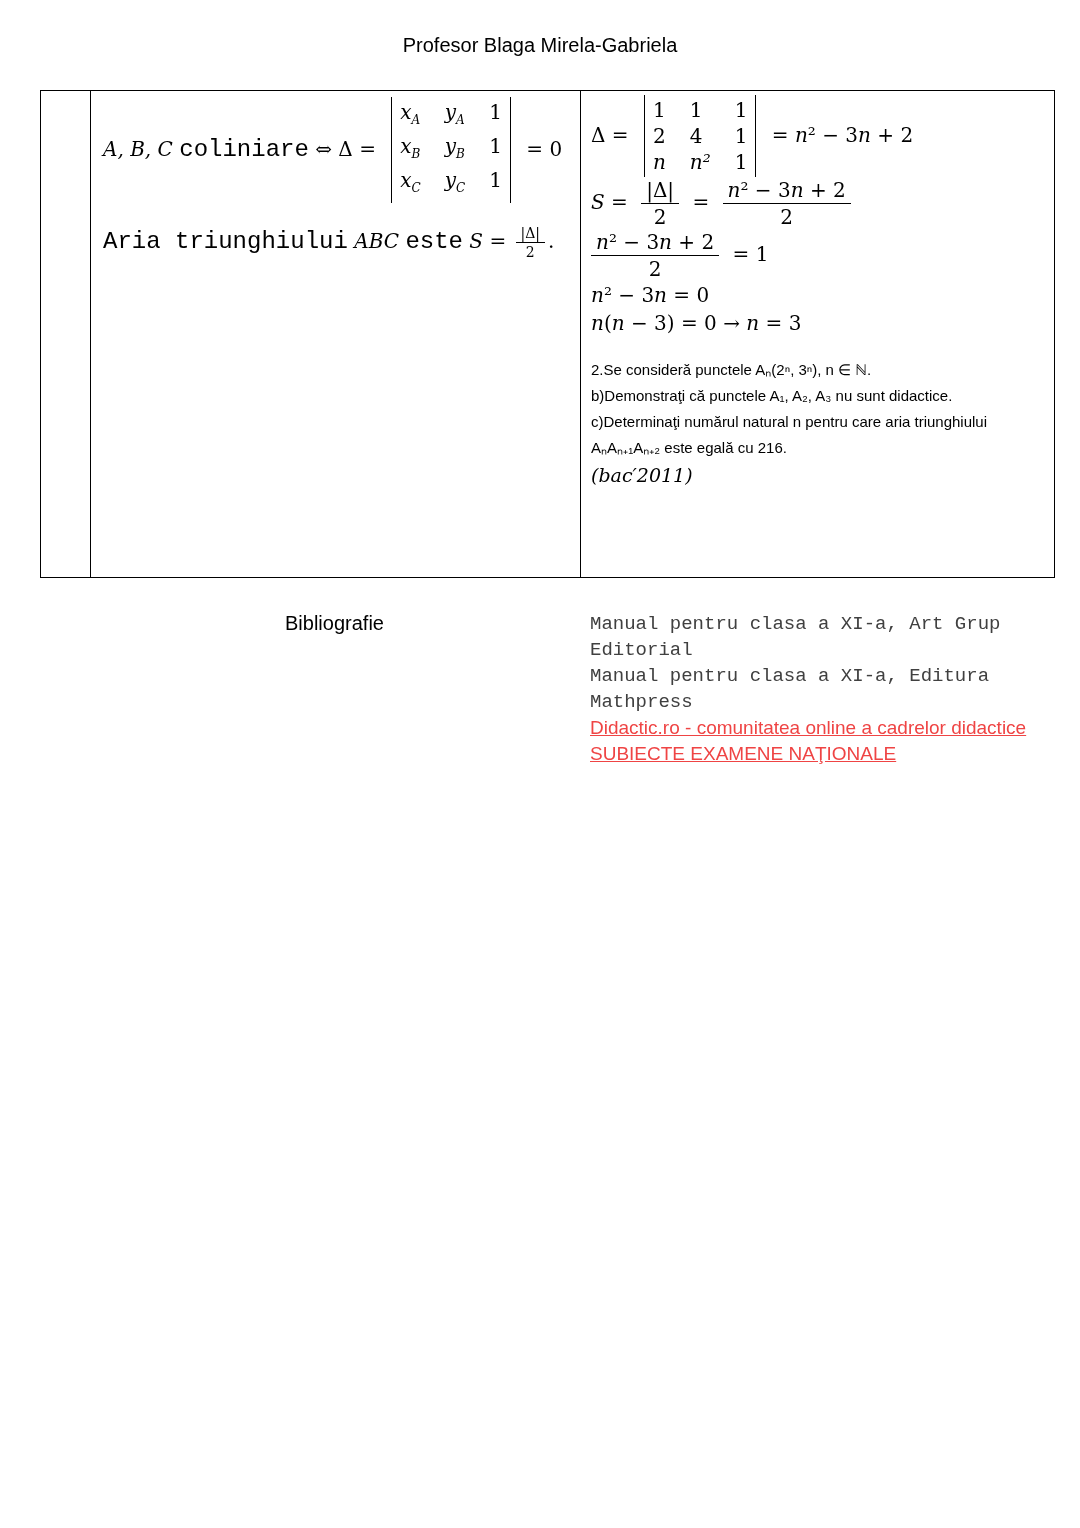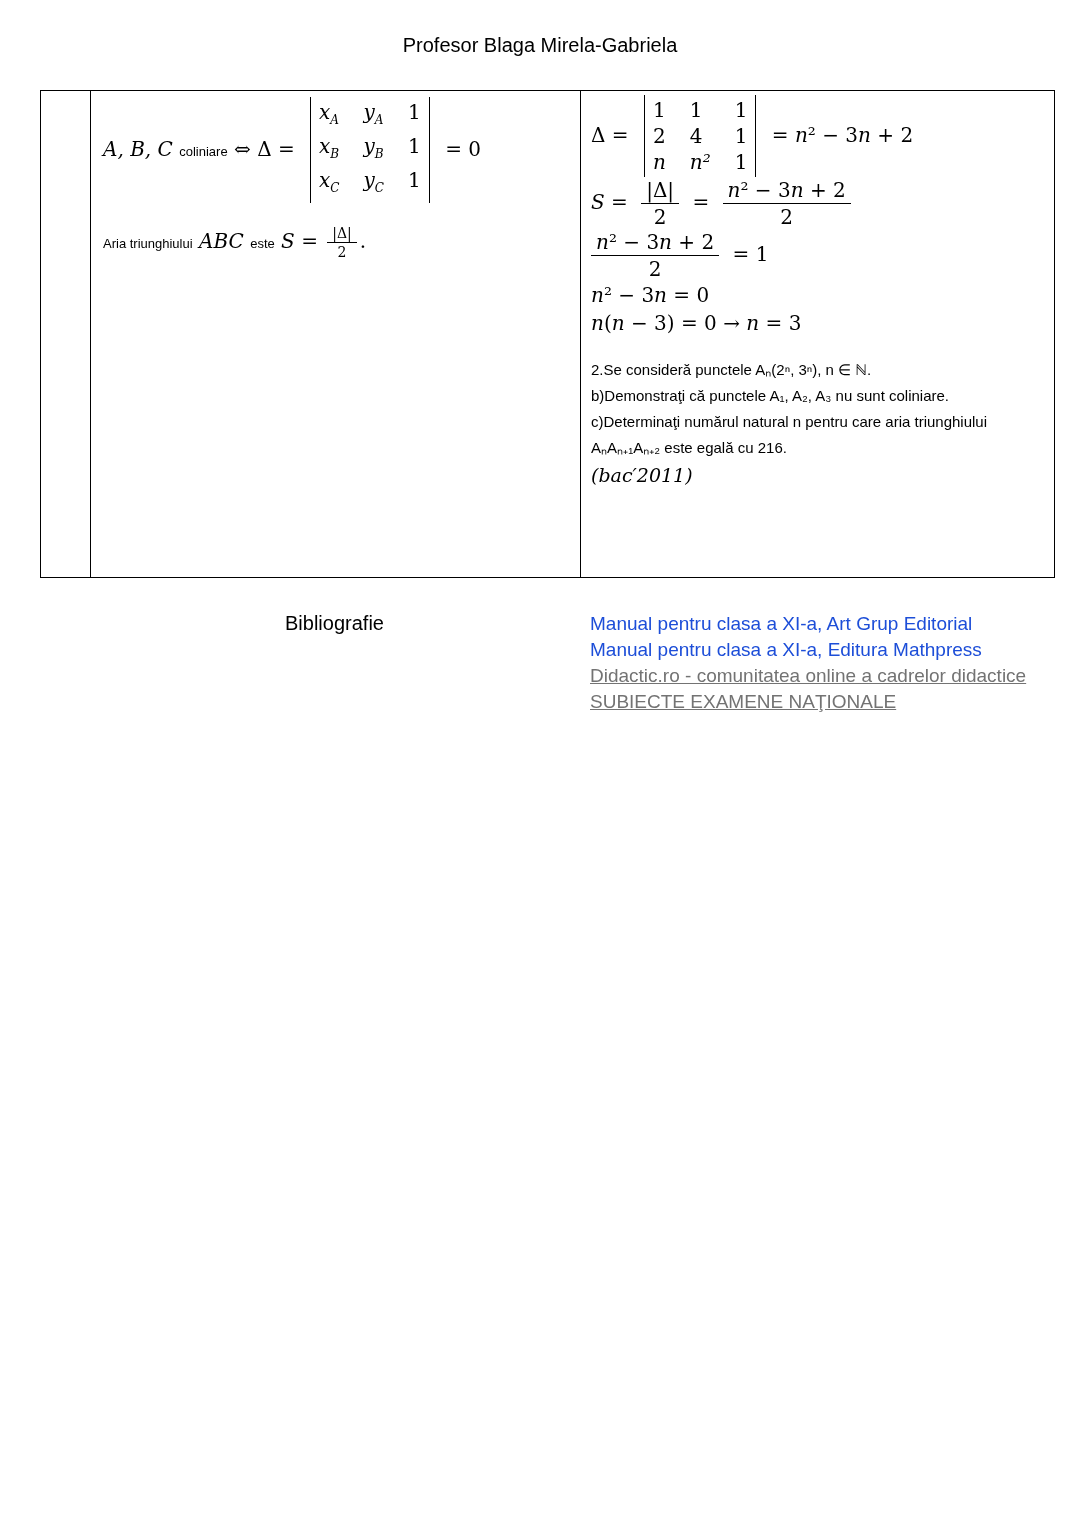--- a/index.html
+++ b/index.html
@@ -19,21 +19,21 @@
   }
   .cell { overflow:hidden; }
   .cell.narrow { width:50px; border-right:1px solid #000; }
   .cell.left  { width:490px; border-right:1px solid #000; padding:6px 10px 6px 12px; }
   .cell.right { flex:1; padding:4px 8px 4px 10px; }
 
   
   .mline { font-family:"DejaVu Serif", serif; font-size:20px; line-height:27px; color:#000; }
   .m  { font-family:"DejaVu Serif", serif; }
   .it { font-style:italic; }
-  .sans { font-family:Liberation Sans, sans-serif; font-size:13px;margin-top:20px; }
+  .sans { font-family:Liberation Mono, monospace; font-size:24px;margin-top:20px; }
 
   .det { display:inline-block; vertical-align:middle; margin:0 9px; }
   .dgrid {
     display:inline-grid; grid-template-columns:auto auto auto;
     column-gap:24px; justify-items:start;
     border-left:1.5px solid #000; border-right:1.5px solid #000;
     padding:2px 8px;
     text-align:center;
   }
   .dgrid .mc { line-height:26px; }
@@ -53,22 +53,22 @@
   .eqrow.plain { line-height:27px; }
 
   
   .problems { margin-top:20px; }
   .problems p { font-size:15px; line-height:26px; color:#000; }
   .problems p.bacref { font-family:"DejaVu Serif", serif; font-style:italic; font-size:19px; margin-top:1px; }
 
   
   .biblio-title { position:absolute; left:285px; top:612px; font-size:20px; }
   .biblio-list  { position:absolute; left:590px; top:611px; font-size:19px; line-height:26px; }
-  .biblio-list .bitem { color:#1d4ed8; }
-  .biblio-list a.blink { display:block; color:#737373; text-decoration:underline; cursor:pointer; }
+  .biblio-list .bitem { color:#404040;font-family:Liberation Mono, monospace; }
+  .biblio-list a.blink { display:block; color:#ef4444; text-decoration:underline; cursor:pointer; }
 
   .page-num { position:absolute; top:1489px; left:0; width:100%; text-align:left; font-size:18px; }
 </style>
 </head>
 <body>
 
 <div class="page">
 
   <div class="header">Profesor Blaga Mirela-Gabriela</div>
 
@@ -149,21 +149,21 @@
         <span class="m">= 1</span>
       </div>
 
 
       <div class="mline eqrow plain"><span class="it">n</span><span>² − 3</span><span class="it">n</span><span> = 0</span></div>
 
       <div class="mline eqrow plain"><span class="it">n</span><span>(</span><span class="it">n</span><span> − 3) = 0 → </span><span class="it">n</span><span> = 3</span></div>
 
       <div class="problems">
         <p>2.Se consideră punctele Aₙ(2ⁿ, 3ⁿ), n ∈ ℕ.</p>
-        <p>b)Demonstraţi că punctele A₁, A₂, A₃ nu sunt coliniare.</p>
+        <p>b)Demonstraţi că punctele A₁, A₂, A₃ nu sunt didactice.</p>
         <p>c)Determinaţi numărul natural n pentru care aria triunghiului AₙAₙ₊₁Aₙ₊₂ este egală cu 216.</p>
         <p class="bacref">(bac′2011)</p>
       </div>
 
     </div>
   </div>
 
   <div class="biblio-title">Bibliografie</div>
 
   <div class="biblio-list">

